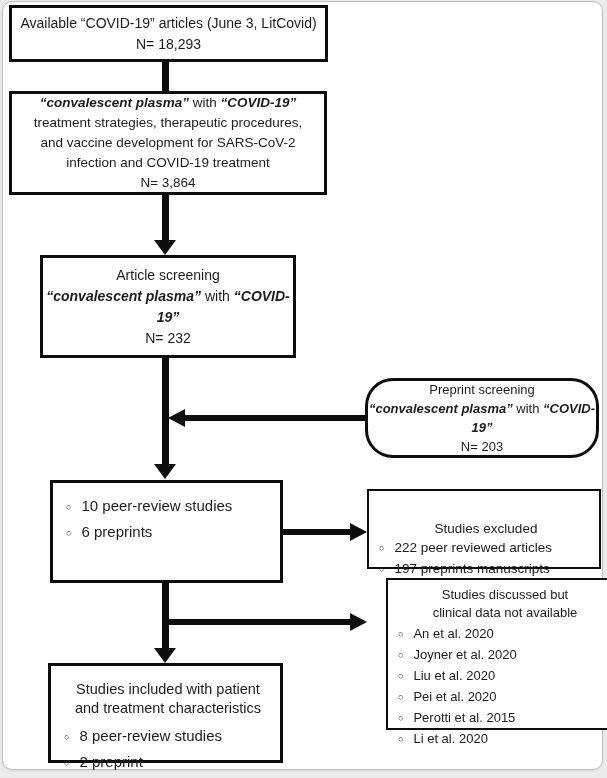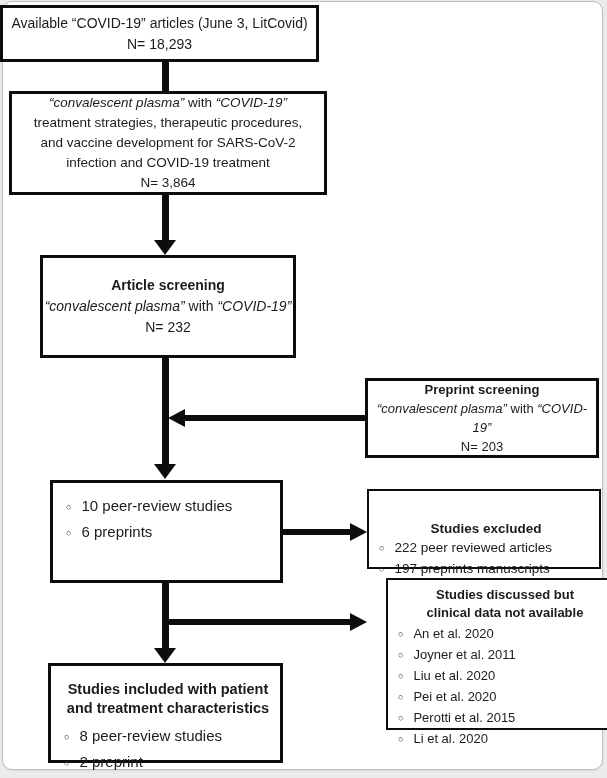--- a/index.html
+++ b/index.html
@@ -16,22 +16,22 @@
     background:#ffffff;border:1.5px solid #bdbdbd;border-radius:10px;
     box-sizing:border-box;
     box-shadow:0 1px 2px rgba(0,0,0,0.08);
   }
   .box{
     position:absolute;background:#fff;border:3px solid #0d0d0d;
     box-sizing:border-box;color:#1c1c1c;
   }
   .box.thin{border-width:2px;}
   .center{display:flex;flex-direction:column;align-items:center;justify-content:center;text-align:center;}
-  .bold{font-weight:bold;}
-  .bi{font-weight:normal;font-style:italic;}
+  .bold{font-weight:normal;}
+  .bi{font-weight:bold;font-style:italic;}
   .line{position:absolute;background:#0d0d0d;}
   .head{position:absolute;width:0;height:0;}
   .head.down{border-left:11px solid transparent;border-right:11px solid transparent;border-top:15px solid #0d0d0d;}
   .head.left{border-top:9px solid transparent;border-bottom:9px solid transparent;border-right:17px solid #0d0d0d;}
   .head.right{border-top:9px solid transparent;border-bottom:9px solid transparent;border-left:17px solid #0d0d0d;}
   .li{display:flex;align-items:baseline;text-align:left;}
   .blt{flex:0 0 auto;font-size:9px;line-height:inherit;margin-right:10px;transform:translateY(-1px);color:#2a2a2a;}
   
   .b-avail{font-size:14px;line-height:21px;}
   .b-kw{font-size:13.5px;line-height:20px;padding:5px 11px;}
@@ -45,21 +45,21 @@
   .b-dis .ttl{text-align:center;line-height:18px;margin-bottom:2px;}
   .b-fin{font-size:15px;line-height:23px;padding:14px 8px 0 13px;}
   .b-fin .ttl{text-align:center;font-size:14.5px;line-height:19px;margin-bottom:6px;}
 </style>
 </head>
 <body>
 
 <div class="stage">
   <div class="card"></div>
 
-  <div class="box center b-avail" style="left:0;top:5px;width:319px;height:57px;">
+  <div class="box center b-avail" style="left:9px;top:5px;width:319px;height:57px;">
     <div>Available “COVID-19” articles (June 3, LitCovid)</div>
     <div>N= 18,293</div>
   </div>
 
   <div class="line" style="left:162px;top:61px;width:7px;height:31px;"></div>
 
   <div class="box b-kw center" style="left:9px;top:91px;width:318px;height:104px;">
     <div>
       <span class="bi">“convalescent plasma”</span><span> with </span><span class="bi">“COVID-19”</span>
     </div>
@@ -74,21 +74,21 @@
     <div class="bold">Article screening</div>
     <div>
       <span class="bi">“convalescent plasma”</span><span> with </span><span class="bi">“COVID-19”</span>
     </div>
     <div>N= 232</div>
   </div>
 
   <div class="line" style="left:162px;top:358px;width:7px;height:107px;"></div>
   <div class="head down" style="left:154px;top:464px;"></div>
 
-  <div class="box center b-pre" style="left:365px;top:378px;width:234px;height:80px;">
+  <div class="box center b-pre" style="left:365px;top:378px;width:234px;height:80px;border-radius:28px;">
     <div class="bold">Preprint screening</div>
     <div>
       <span class="bi">“convalescent plasma”</span><span> with </span><span class="bi">“COVID-19”</span>
     </div>
     <div>N= 203</div>
   </div>
 
   <div class="line" style="left:184px;top:415px;width:181px;height:6px;"></div>
   <div class="head left" style="left:168px;top:409px;"></div>
 
@@ -127,21 +127,21 @@
     <div class="ttl bold">
       <div>Studies discussed but</div>
       <div>clinical data not available</div>
     </div>
     <div class="li">
       <span class="blt">○</span>
       <span>An et al. 2020</span>
     </div>
     <div class="li">
       <span class="blt">○</span>
-      <span>Joyner et al. 2011</span>
+      <span>Joyner et al. 2020</span>
     </div>
     <div class="li">
       <span class="blt">○</span>
       <span>Liu et al. 2020</span>
     </div>
     <div class="li">
       <span class="blt">○</span>
       <span>Pei et al. 2020</span>
     </div>
     <div class="li">

